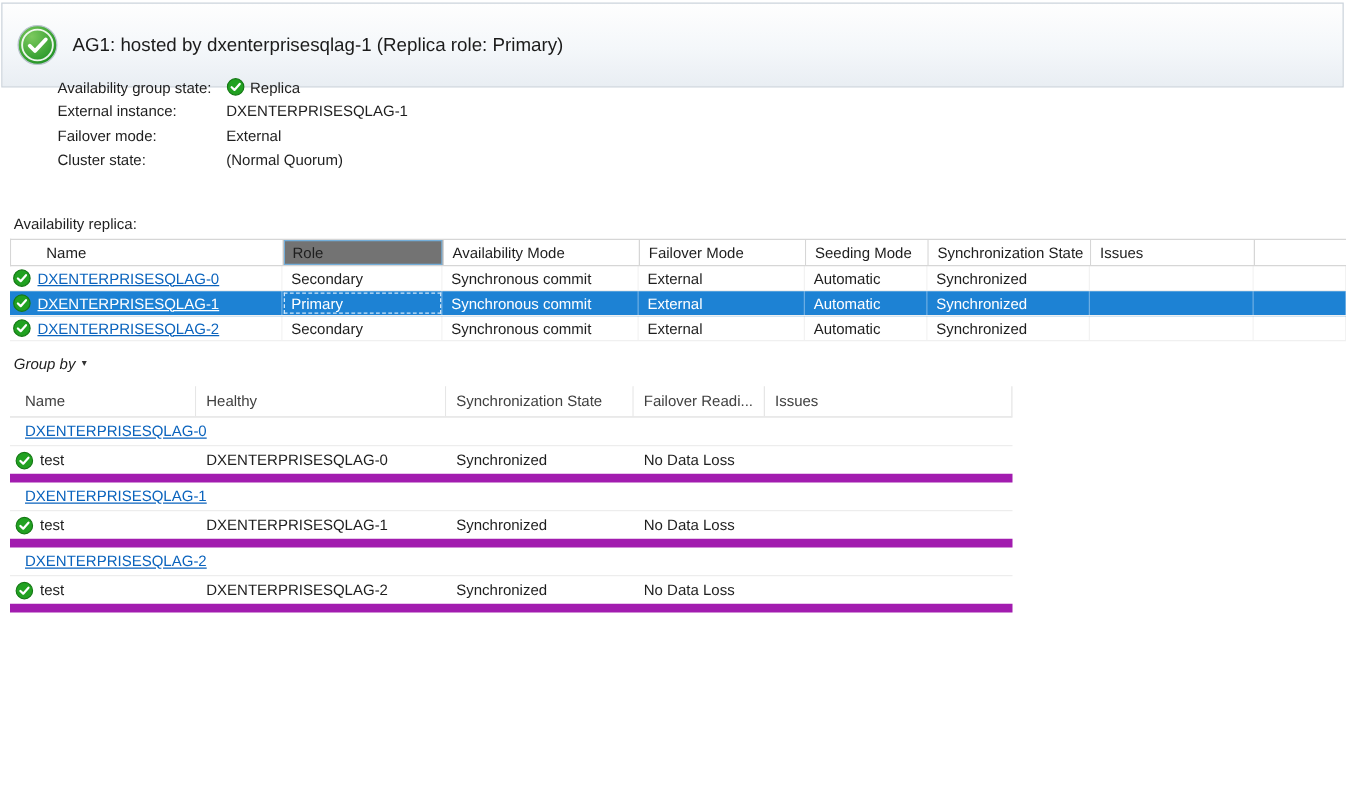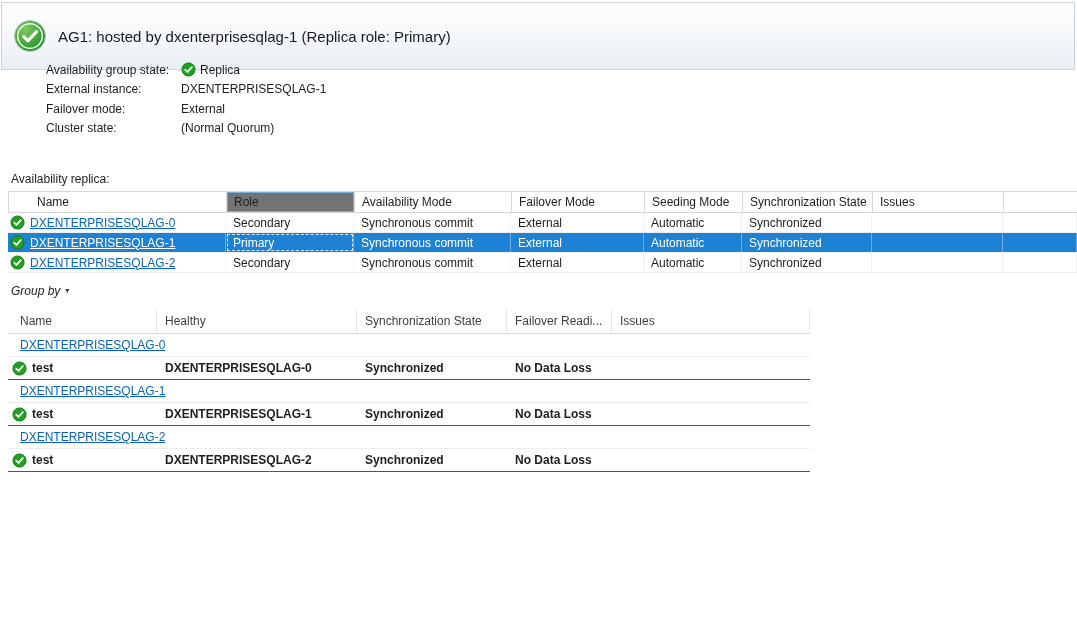--- a/index.html
+++ b/index.html
@@ -58,21 +58,21 @@
   .groupby{position:absolute;left:11px;top:284px;display:flex;align-items:center;gap:5px;cursor:pointer;color:#1e1e1e;font-style:italic;}
   .caret{font-size:8px;color:#333;line-height:1;}
 
   
   .dbtable{position:absolute;left:8px;top:309px;width:802px;}
   .db-head{display:grid;grid-template-columns:149px 200px 150px 105px 1fr;height:24px;border-bottom:1px solid #d9d9d9;}
   .db-head .hc{display:flex;align-items:center;padding-left:8px;color:#404040;border-right:1px solid #e6e6e6;background:#fff;white-space:nowrap;overflow:hidden;cursor:default;}
   .db-head .hc:first-child{padding-left:12px;}
   .db-group{height:22px;display:flex;align-items:center;padding-left:12px;border-bottom:1px solid #ededed;}
   .glink{color:#0a63bd;text-decoration:underline;cursor:pointer;}
-  .db-row{display:grid;grid-template-columns:149px 200px 150px 105px 1fr;height:22px;border-bottom:1px solid #a21caf;font-weight:bold;}
+  .db-row{display:grid;grid-template-columns:149px 200px 150px 105px 1fr;height:22px;border-bottom:7px solid #a21caf;}
   .db-row .cell{display:flex;align-items:center;padding-left:8px;white-space:nowrap;overflow:hidden;}
   .db-row .cell.name{padding-left:4px;gap:5px;}
 </style>
 </head>
 <body>
 
 <header class="ag-header">
   <span class="icon-check big">
     <svg viewBox="0 0 34 34" aria-hidden="true">
       <defs>

